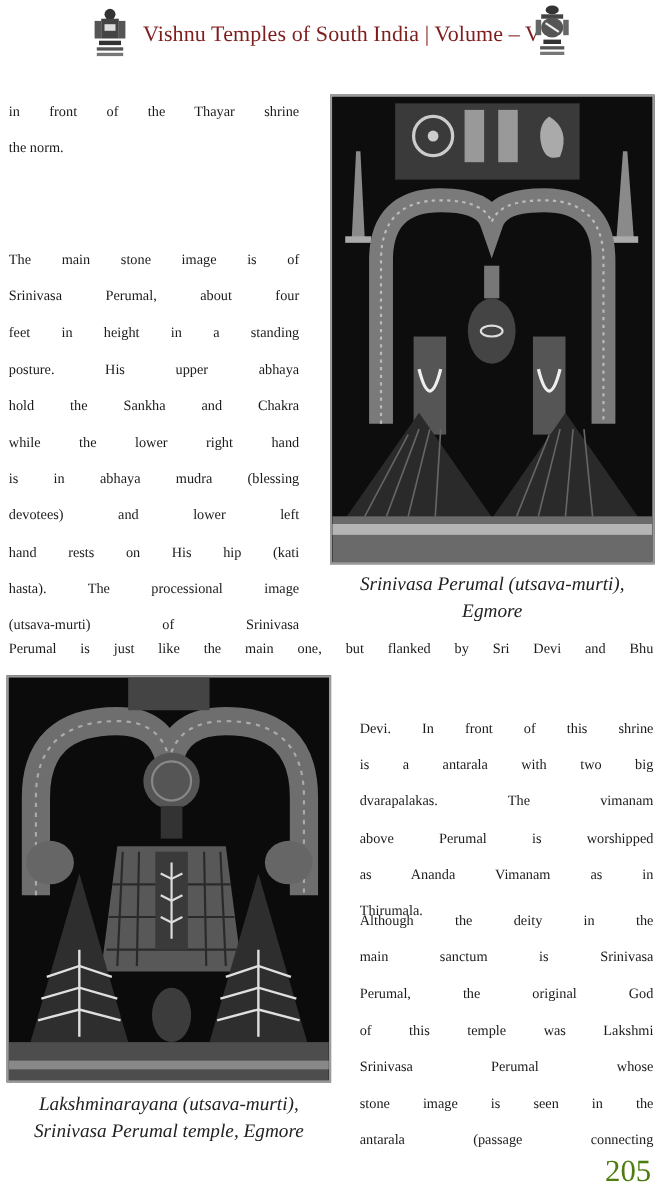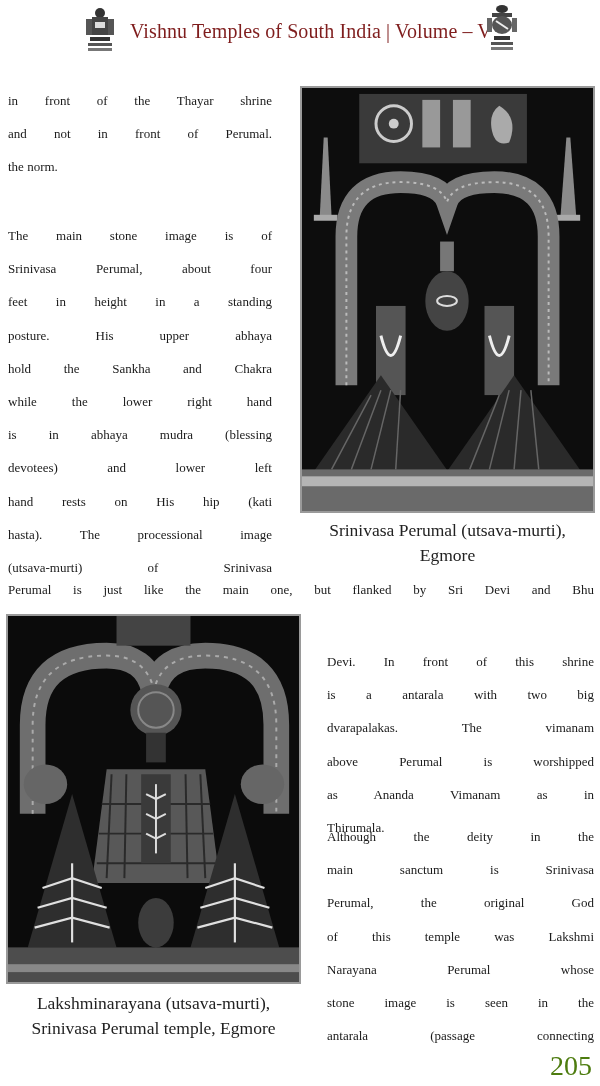--- a/index.html
+++ b/index.html
@@ -18,21 +18,21 @@
   .para {
     font-size: 13px; line-height: 33.2px; text-align: justify; text-align-last: left;
   }
   .para .ln { display: block; text-align: justify; text-align-last: justify; white-space: nowrap; }
   .para .ln.last { text-align-last: left; }
   .photo {
     background: #0c0c0c; border: 2px solid #9a9a9a; box-sizing: border-box; overflow: hidden;
   }
   .photo svg { width: 100%; height: 100%; display: block; }
   .caption {
-    font-size: 17.5px; line-height: 25px; text-align: center; color: #222;
+    font-style: italic; font-size: 17.5px; line-height: 25px; text-align: center; color: #222;
   }
   .page-number { font-size: 28px; color: #4d7c0f; }
 </style>
 </head>
 <body>
 
 <div class="abs emblem" style="left:82px; top:5px;">
   <svg viewBox="0 0 36 50">
     <ellipse cx="18" cy="8" rx="5" ry="5" fill="#333"></ellipse>
     <rect x="10" y="12" width="16" height="18" fill="#444"></rect>
@@ -54,21 +54,20 @@
     <rect x="3" y="15" width="5" height="14" fill="#666"></rect>
     <rect x="28" y="15" width="5" height="14" fill="#666"></rect>
     <rect x="10" y="33" width="16" height="4" fill="#333"></rect>
     <rect x="7" y="39" width="22" height="3" fill="#555"></rect>
     <rect x="7" y="44" width="22" height="3" fill="#777"></rect>
   </svg>
 </div>
 
 <div class="abs para" style="left:8px; top:84px; width:264px;">
   <span class="ln">in front of the Thayar shrine</span>
-  <span class="ln">and not in front of Perumal.</span>
   <span class="ln last">the norm.</span>
 </div>
 
 <div class="abs para" style="left:8px; top:219px; width:264px;">
   <span class="ln">The main stone image is of</span>
   <span class="ln">Srinivasa Perumal, about four</span>
   <span class="ln">feet in height in a standing</span>
   <span class="ln">posture. His upper abhaya</span>
   <span class="ln">hold the Sankha and Chakra</span>
   <span class="ln">while the lower right hand</span>
@@ -196,18 +195,18 @@
   <span class="ln">above Perumal is worshipped</span>
   <span class="ln">as Ananda Vimanam as in</span>
   <span class="ln last">Thirumala.</span>
 </div>
 
 <div class="abs para" style="left:327px; top:820px; width:267px;">
   <span class="ln">Although the deity in the</span>
   <span class="ln">main sanctum is Srinivasa</span>
   <span class="ln">Perumal, the original God</span>
   <span class="ln">of this temple was Lakshmi</span>
-  <span class="ln">Narayana Perumal whose</span>
+  <span class="ln">Srinivasa Perumal whose</span>
   <span class="ln">stone image is seen in the</span>
   <span class="ln">antarala (passage connecting</span>
 </div>
 
 <div class="abs page-number" style="right:8px; top:1050px;">205</div>
 
 </body></html>

